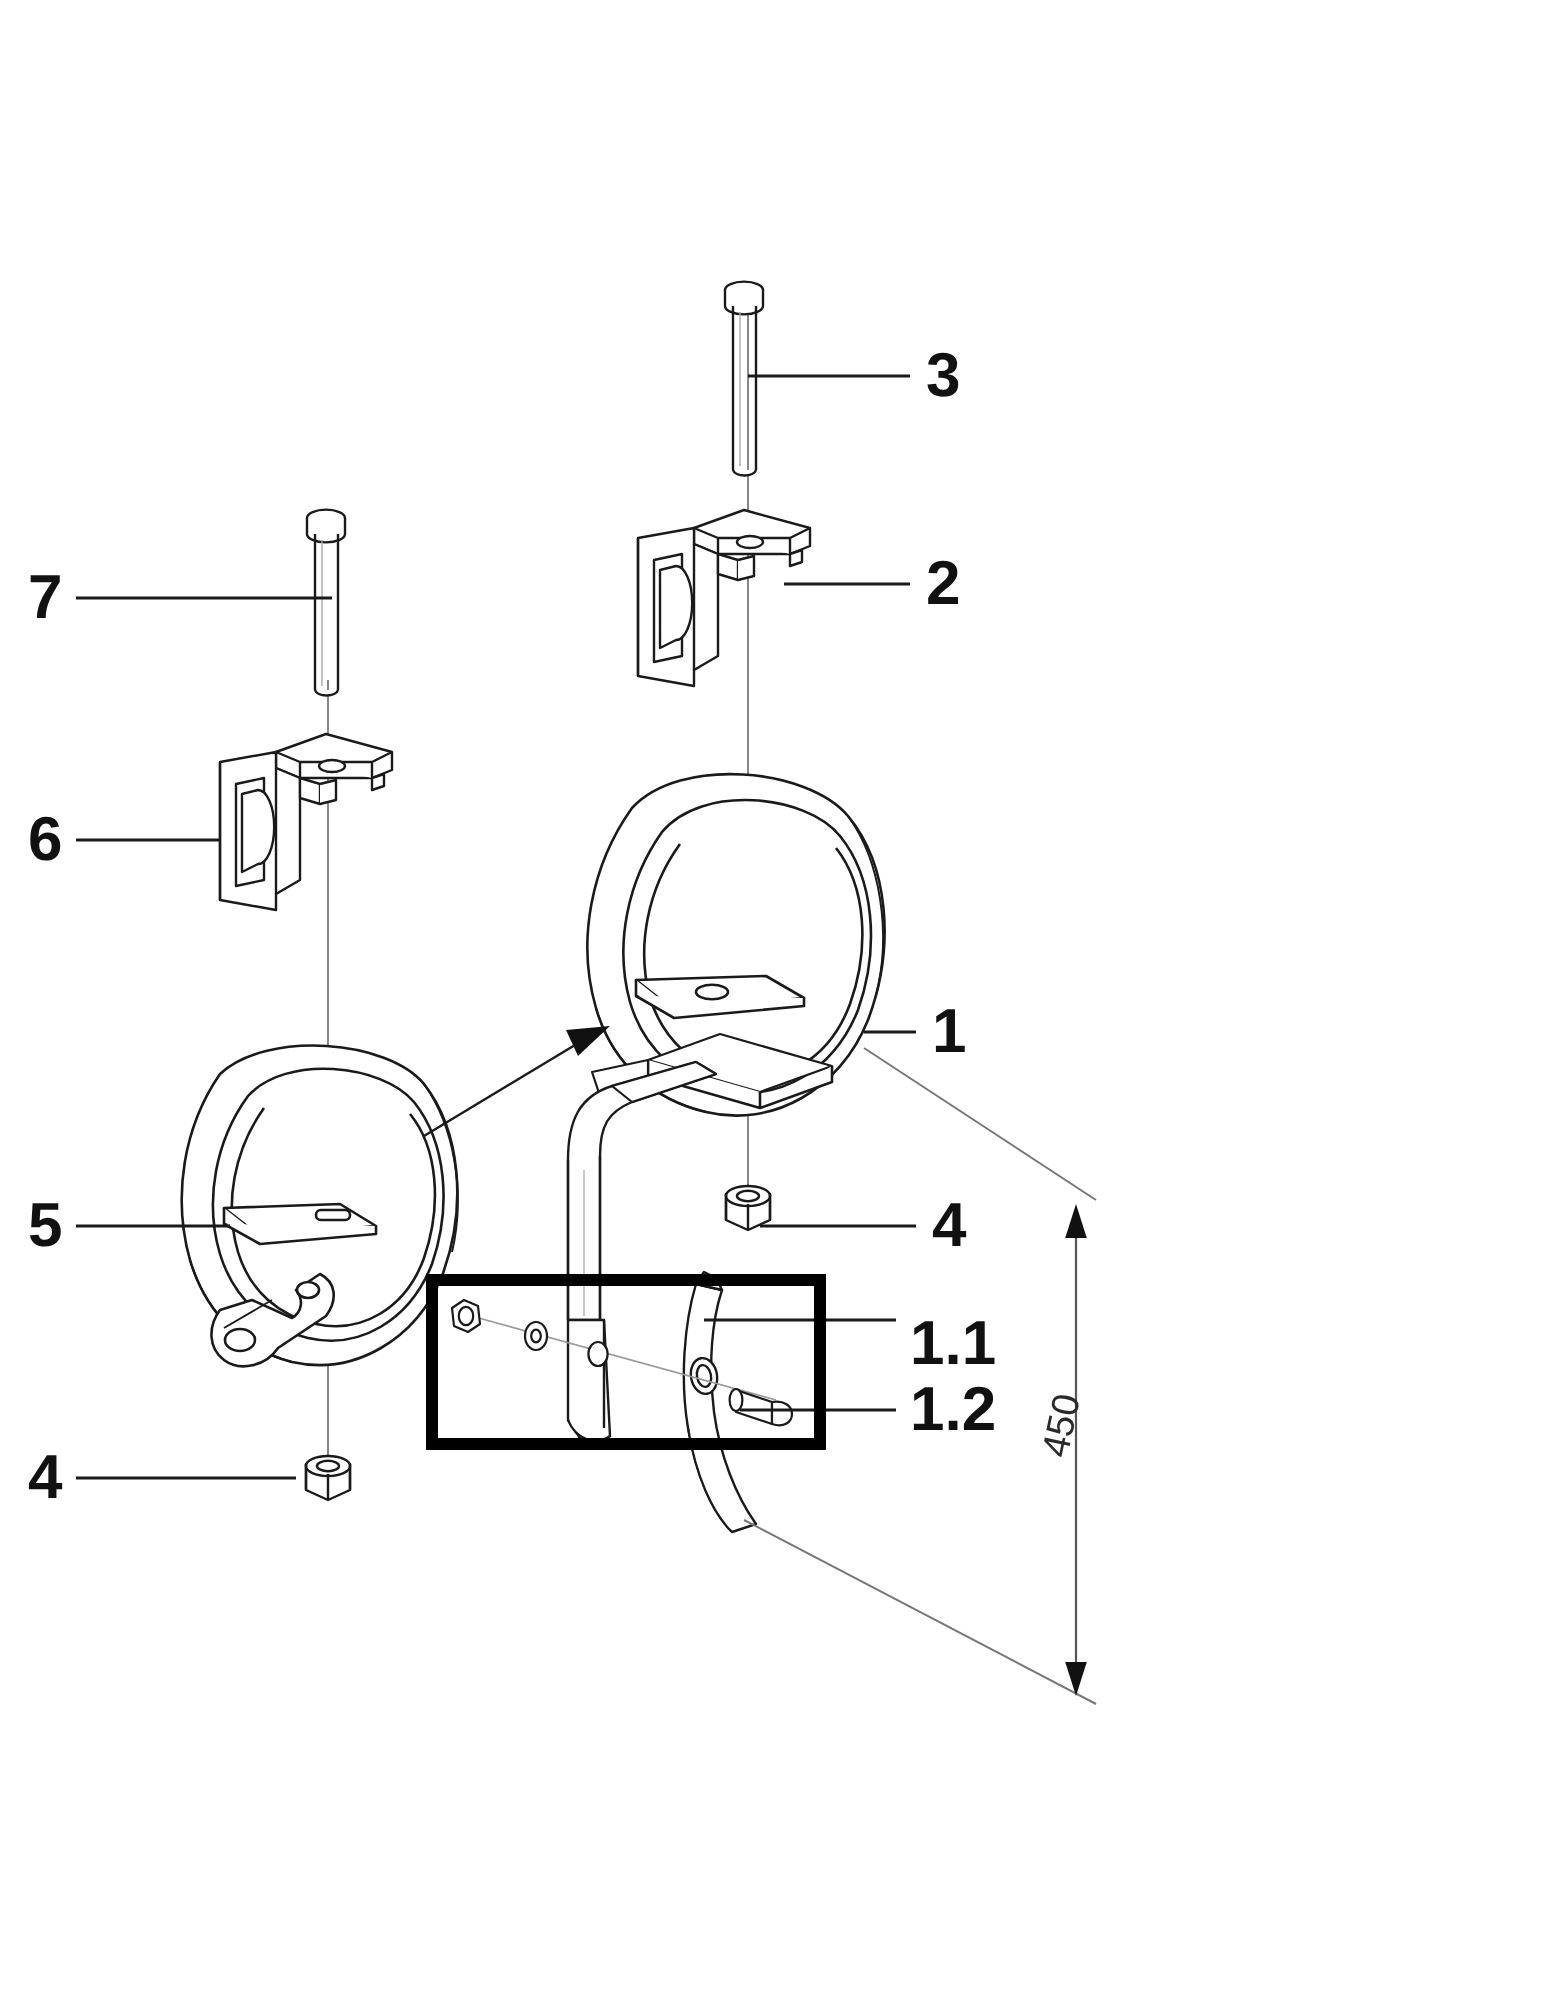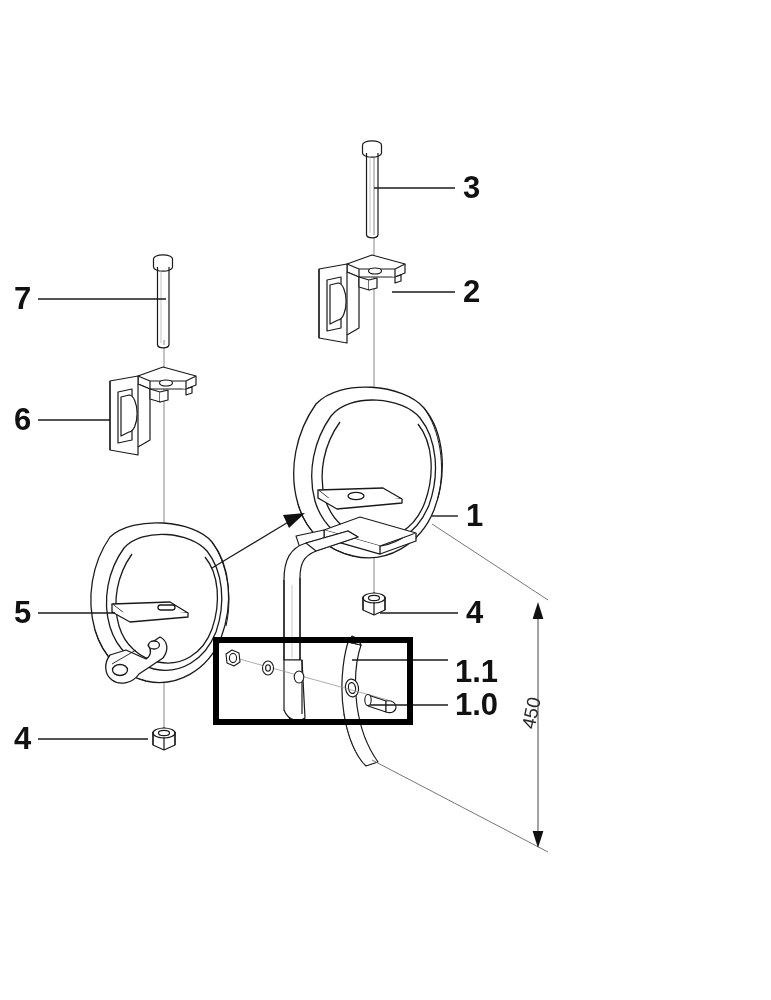--- a/index.html
+++ b/index.html
@@ -286,18 +286,18 @@
   </svg>
 
   <div class="callout-label" style="left:463px; top:172px;">3</div>
   <div class="callout-label" style="left:463px; top:276px;">2</div>
   <div class="callout-label" style="left:14px; top:283px;">7</div>
   <div class="callout-label" style="left:14px; top:404px;">6</div>
   <div class="callout-label" style="left:466px; top:500px;">1</div>
   <div class="callout-label" style="left:14px; top:597px;">5</div>
   <div class="callout-label" style="left:466px; top:597px;">4</div>
   <div class="callout-label" style="left:455px; top:656px;">1.1</div>
-  <div class="callout-label" style="left:455px; top:689px;">1.0</div>
+  <div class="callout-label" style="left:455px; top:689px;">1.2</div>
   <div class="callout-label" style="left:14px; top:723px;">4</div>
 
   <div class="dim-label" style="left:516px; top:702px; transform: rotate(-78deg);">450</div>
 
 </div>
 
 </body></html>

